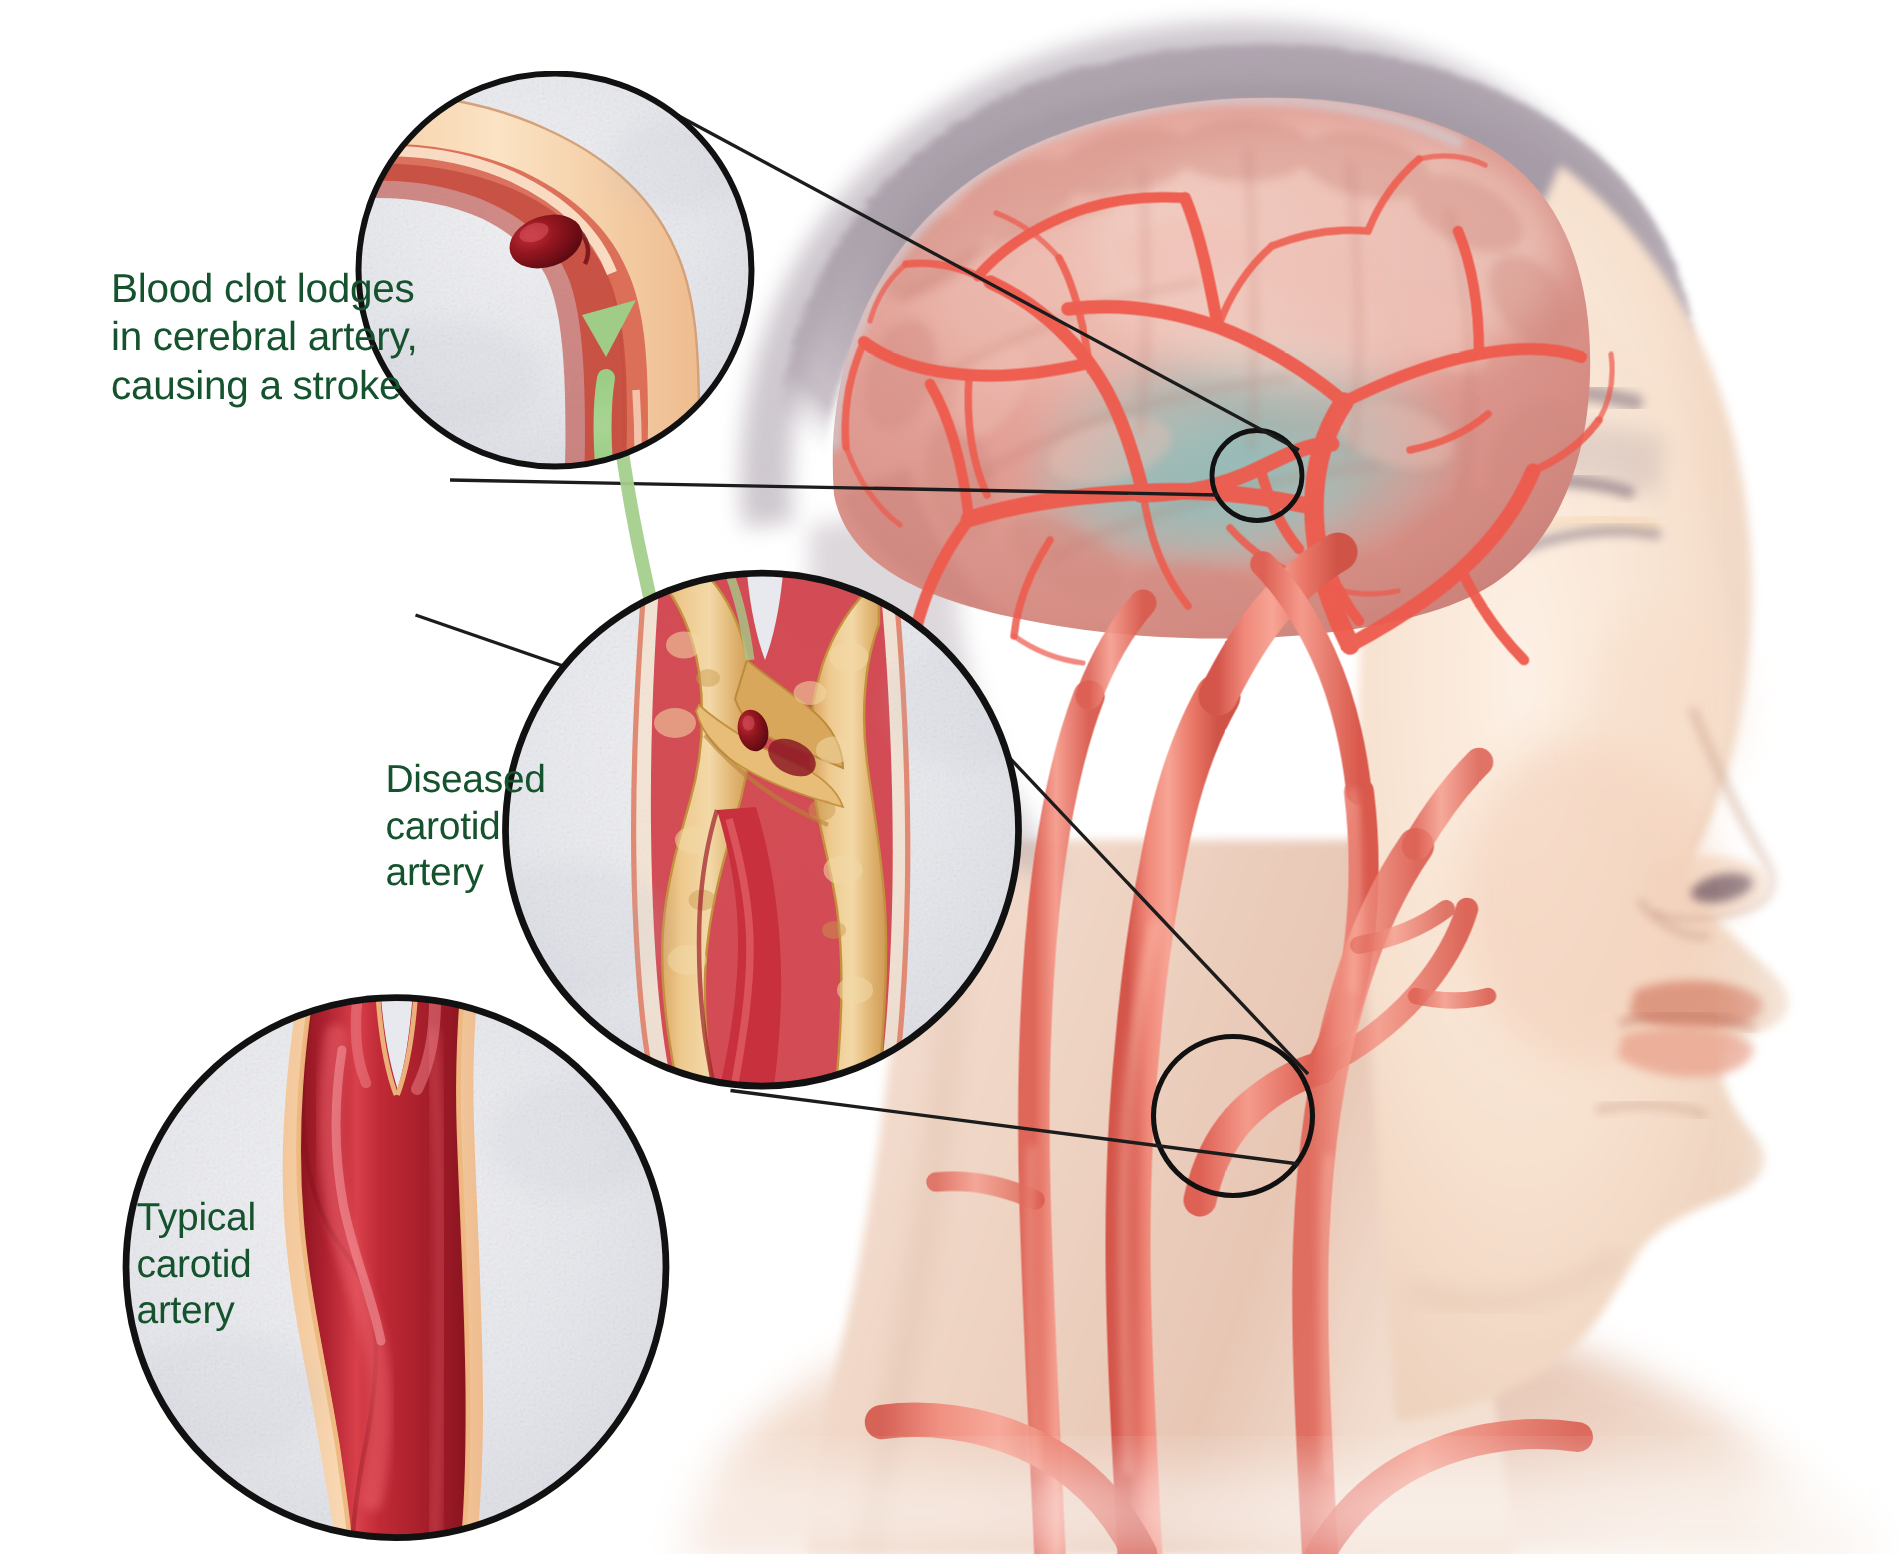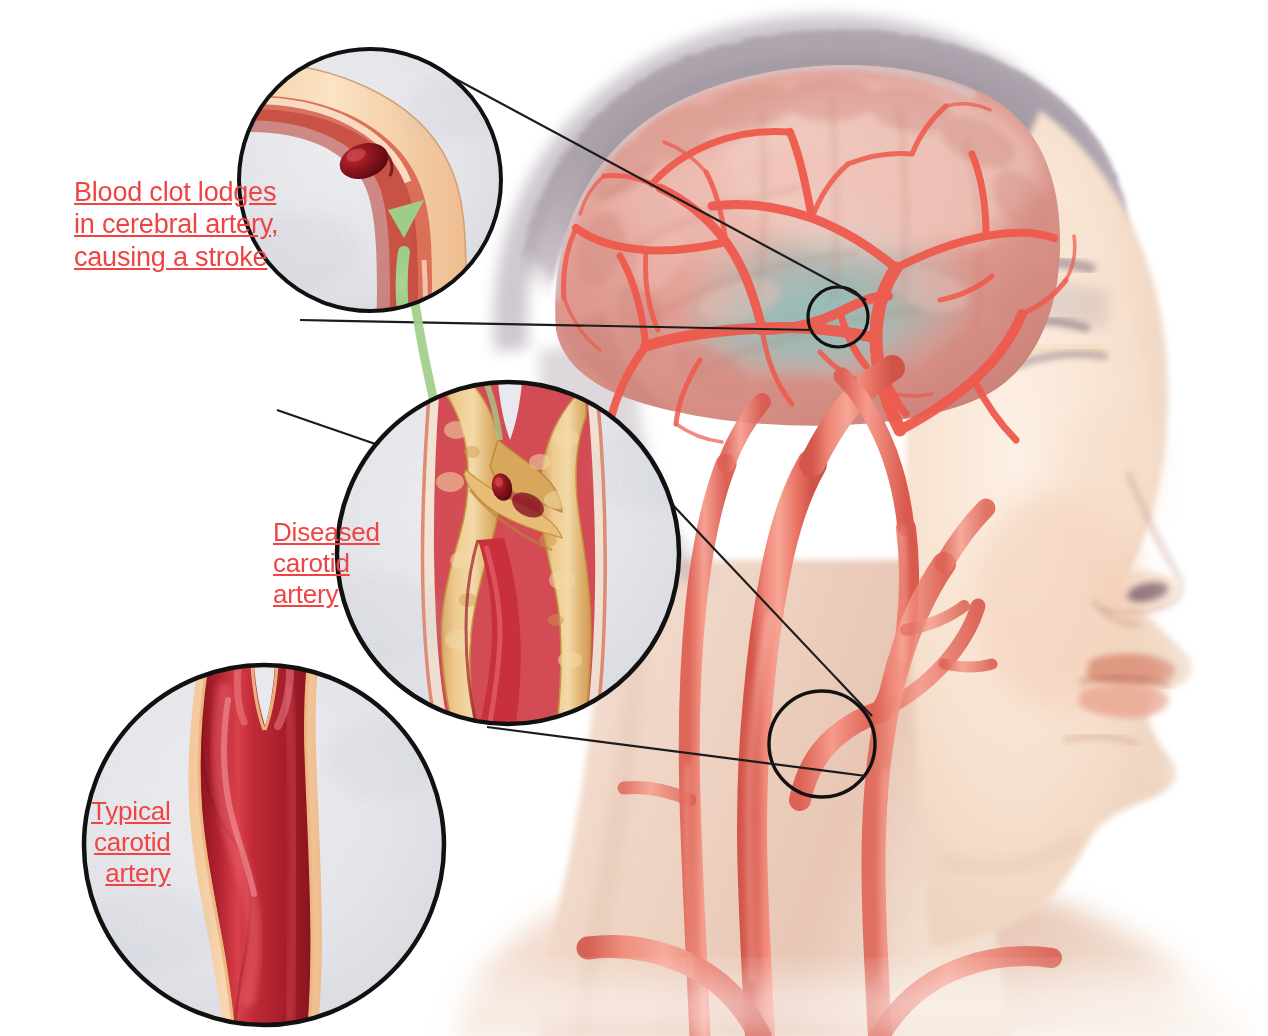--- a/index.html
+++ b/index.html
@@ -11,33 +11,32 @@
     position: relative;
     width: 1268px;
     height: 1036px;
     background: #ffffff;
     overflow: hidden;
     font-family: "Liberation Sans", sans-serif;
   }
   #art { position: absolute; left: 0; top: 0; }
   .callout-label {
     position: absolute;
-    color: #ef4444;
+    color: #14532d;
     font-family: "Liberation Sans", sans-serif;
     font-size: 27px;
     line-height: 1.20;
     letter-spacing: -0.2px;
     white-space: pre;
     user-select: none;
-    text-decoration: underline;
   }
   #label-cerebral { left: 74px;  top: 176px; }
   #label-breaks   { left: 74px;  top: 370px; }
-  #label-diseased { left: 257px; top: 517px; font-size: 26px; margin-left: 16px; }
-  #label-typical  { left: 91px;  top: 796px; font-size: 26px; text-align: right; }
+  #label-diseased { left: 257px; top: 504px; font-size: 26px; }
+  #label-typical  { left: 91px;  top: 796px; font-size: 26px; }
 </style>
 </head>
 <body>
 
 <div id="stage">
 
   <svg id="art" width="1268" height="1036" viewBox="0 0 1268 1036" xmlns="http://www.w3.org/2000/svg">
     <defs>
 
       <radialGradient id="gHair" cx="52%" cy="48%" r="62%">

